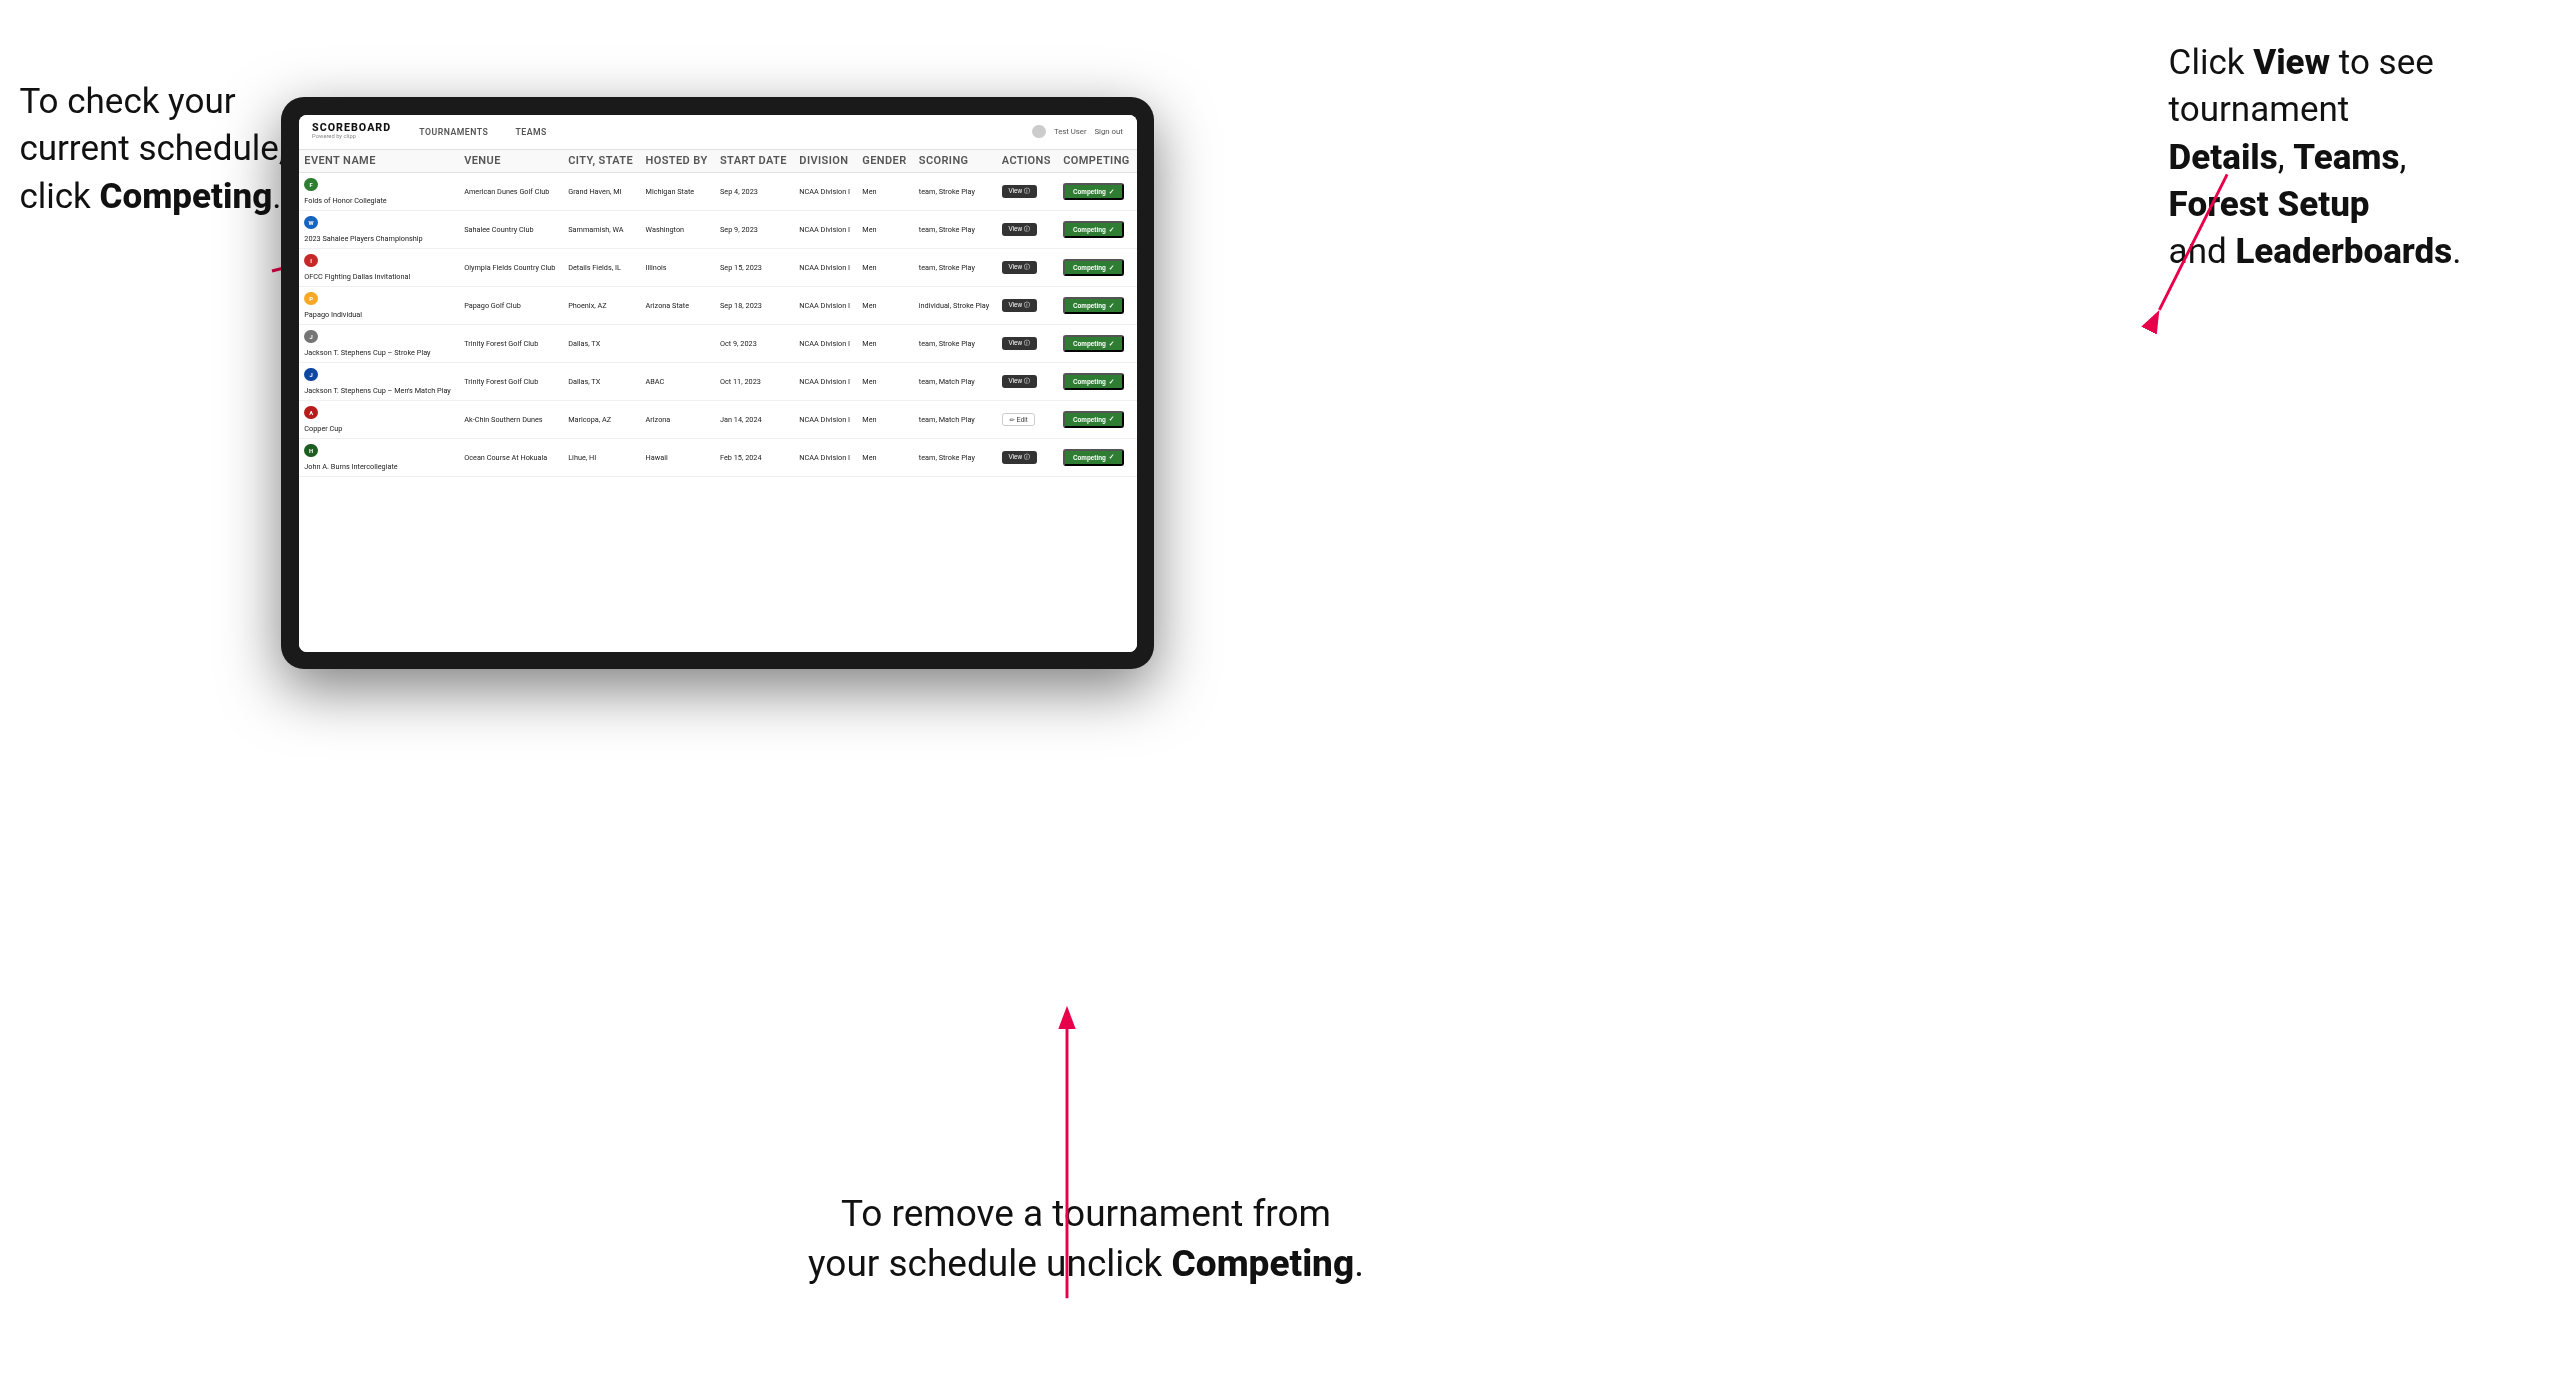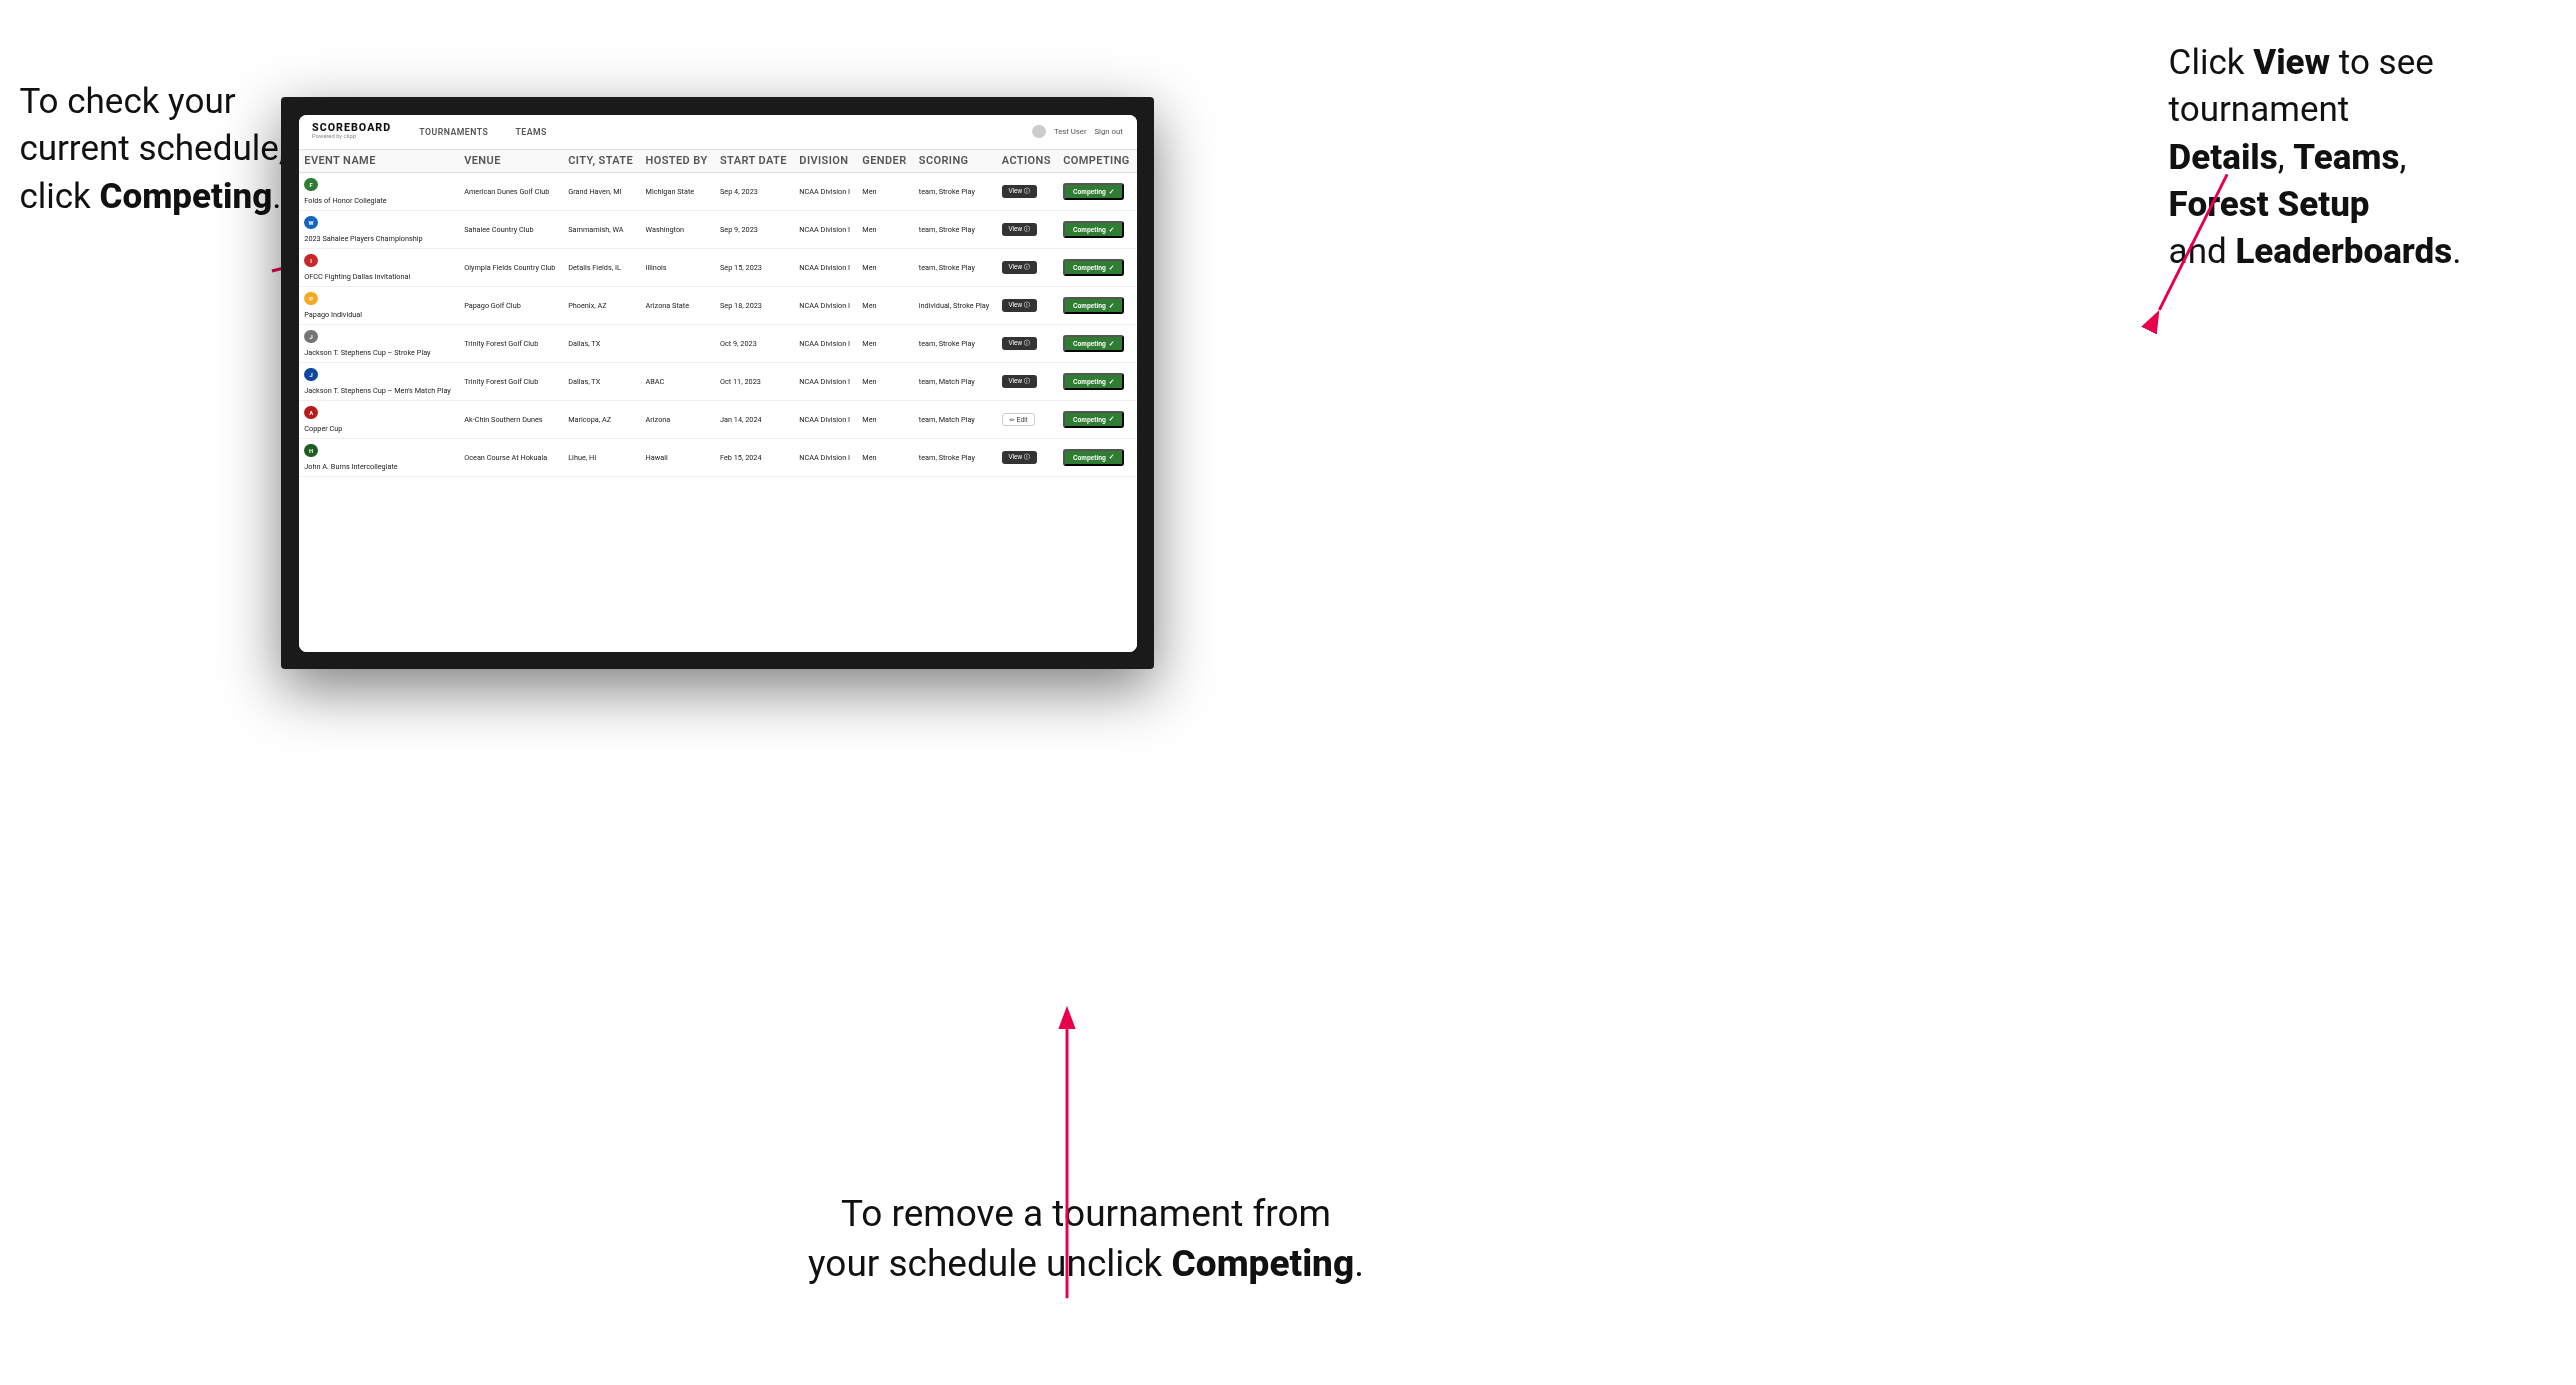--- a/index.html
+++ b/index.html
@@ -40,21 +40,21 @@
     }
 
     
     .tablet {
       position: absolute;
       top: 97px;
       left: 281px;
       width: 873px;
       height: 572px;
       background: #1a1a1a;
-      border-radius: 4px;
+      border-radius: 23px;
       padding: 17.5px;
       box-shadow: 0 19.4px 58px rgba(0,0,0,0.5);
     }
     .tablet-screen {
       width: 100%;
       height: 100%;
       background: #f5f5f5;
       border-radius: 7.8px;
       overflow: hidden;
       display: flex;

